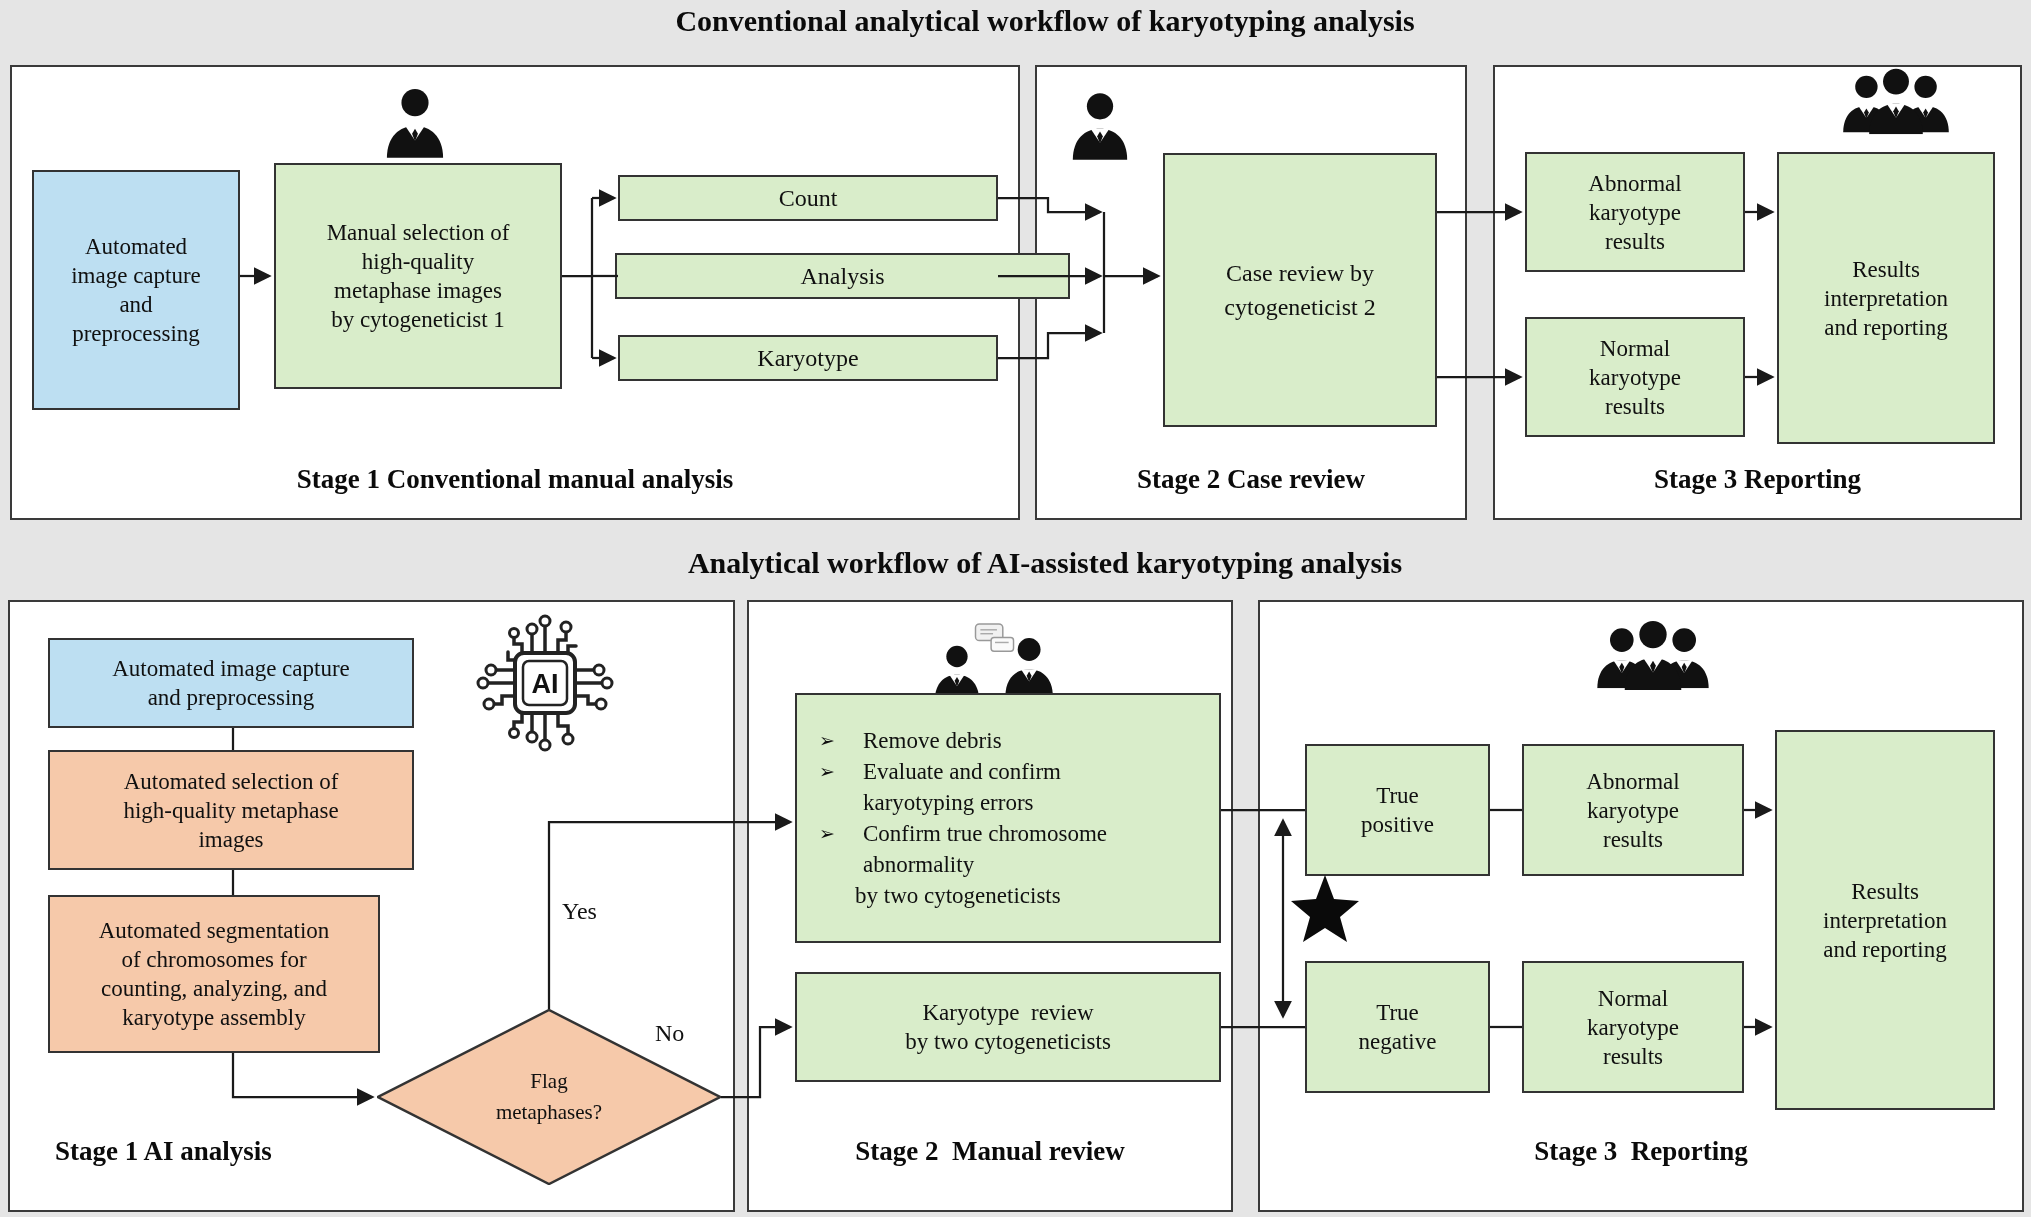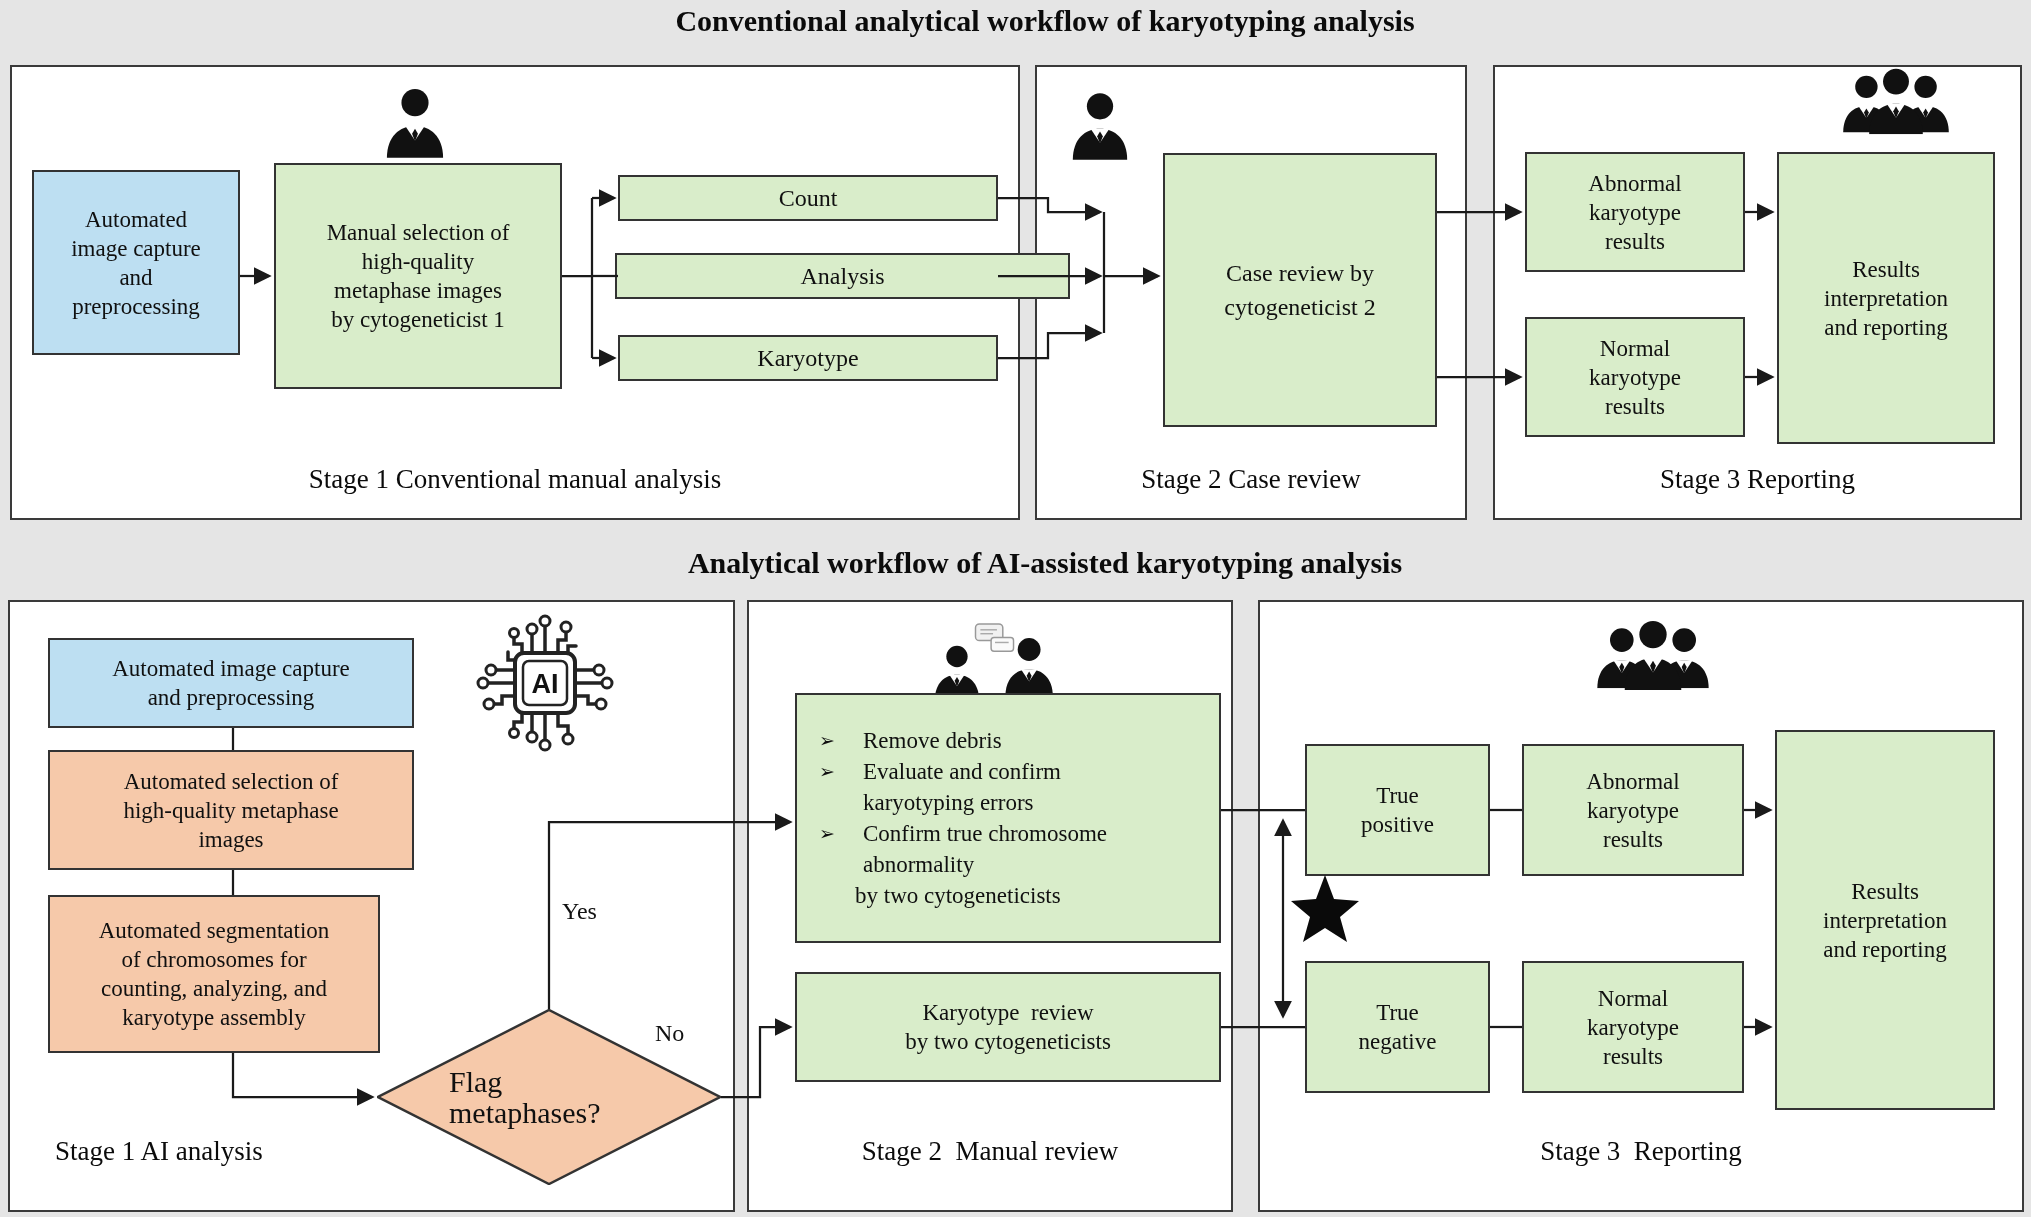--- a/index.html
+++ b/index.html
@@ -10,25 +10,25 @@
   .panel{position:absolute;border:2px solid #3a3a3a;background:#fff;box-sizing:border-box;}
   .box{position:absolute;border:2px solid #333;box-sizing:border-box;
        display:flex;flex-direction:column;align-items:center;justify-content:center;
        text-align:center;font-size:23px;line-height:29px;}
   .blue{background:#bddff2;}
   .green{background:#d9edca;}
   .orange{background:#f6c9aa;}
   .bar{font-size:24px;}
   .bline{white-space:pre;}
   .case{font-size:24px;line-height:34px;}
-  .stage-label{position:absolute;font-size:27px;font-weight:normal;color:#0b0b0b;
+  .stage-label{position:absolute;font-size:27px;font-weight:bold;color:#0b0b0b;
                white-space:pre;text-align:center;}
   .icon{position:absolute;}
   .yn{position:absolute;font-size:24px;color:#111;white-space:pre;}
-  .diamond-label{position:absolute;text-align:left;font-size:30px;line-height:31px;}
+  .diamond-label{position:absolute;text-align:center;font-size:21px;line-height:31px;}
   .review-box{align-items:flex-start;text-align:left;padding-left:22px;line-height:31px;}
   .brow{display:flex;white-space:pre;}
   .bchar{display:inline-block;width:44px;font-family:"DejaVu Sans",sans-serif;font-size:19px;}
   .cont{margin-left:44px;}
   .foot{margin-left:36px;}
   svg.overlay{position:absolute;left:0;top:0;pointer-events:none;}
   .chiptext{font-family:"Liberation Sans",sans-serif;font-weight:bold;font-size:27px;fill:#111;}
 </style>
 </head>
 <body>
@@ -105,21 +105,21 @@
   <div class="title" style="top:4px">Conventional analytical workflow of karyotyping analysis</div>
   <div class="title" style="top:546px">Analytical workflow of AI-assisted karyotyping analysis</div>
 
   <div class="panel" style="left:10px;top:65px;width:1010px;height:455px"></div>
   <div class="panel" style="left:1035px;top:65px;width:432px;height:455px"></div>
   <div class="panel" style="left:1493px;top:65px;width:529px;height:455px"></div>
 
   <svg class="icon" style="left:384px;top:86px" width="62" height="72">
       <use href="#bust"></use>
     </svg>
-  <div class="box blue" style="left:32px;top:170px;width:208px;height:185px">
+  <div class="box blue" style="left:32px;top:170px;width:208px;height:240px">
     <div class="bline">Automated</div>
     <div class="bline">image capture</div>
     <div class="bline">and</div>
     <div class="bline">preprocessing</div>
   </div>
   <div class="box green" style="left:274px;top:163px;width:288px;height:226px">
     <div class="bline">Manual selection of</div>
     <div class="bline">high-quality</div>
     <div class="bline">metaphase images</div>
     <div class="bline">by cytogeneticist 1</div>

